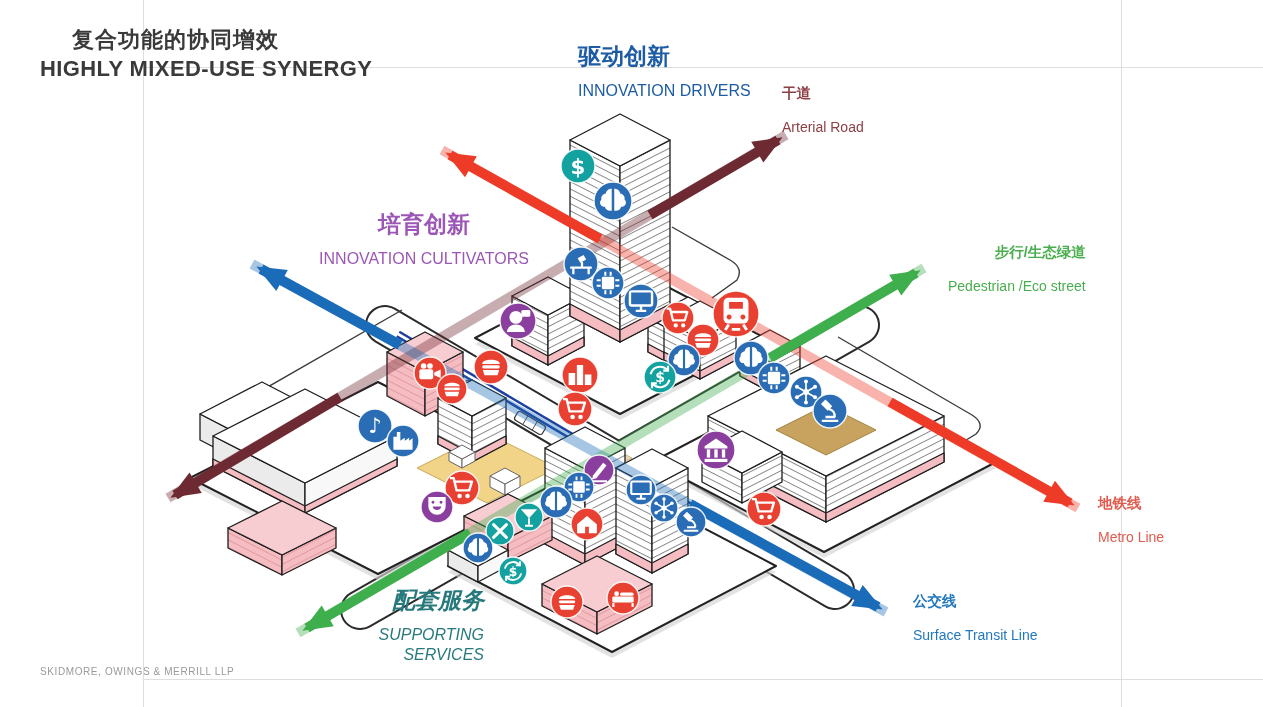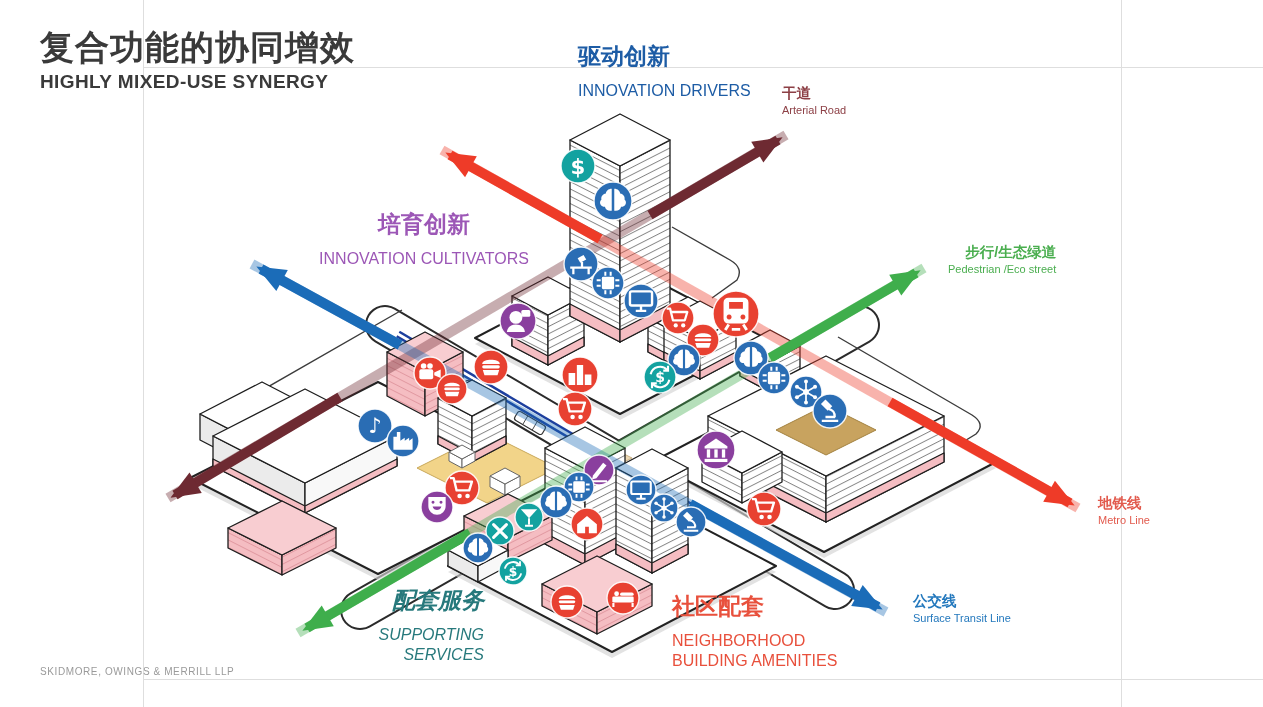--- a/index.html
+++ b/index.html
@@ -5,30 +5,30 @@
   html,body{margin:0;padding:0;background:#ffffff;}
   .stage{position:relative;width:1263px;height:707px;background:#fff;overflow:hidden;
          font-family:"Liberation Sans",sans-serif;}
   .guide{position:absolute;background:var(--guide,#dedede);}
   #guide-left{left:143px;top:0;width:1px;height:707px;}
   #guide-right{left:1121px;top:0;width:1px;height:707px;}
   #guide-top{left:143px;top:67px;height:1px;right:0;width:1120px;}
   #guide-bottom{left:143px;top:679px;height:1px;width:1120px;}
   #scene{position:absolute;left:0;top:0;width:1263px;height:707px;}
   .hdr{position:absolute;left:40px;top:26px;color:var(--title,#3a3a3a);}
-  .title-zh{font-size:34px;font-weight:bold;letter-spacing:1px;line-height:1.25;}
-  .title-en{font-size:19px;font-weight:bold;letter-spacing:.4px;margin-top:2px;}
+  .title-zh{font-size:22px;font-weight:bold;letter-spacing:1px;line-height:1.25;margin-left:32px;}
+  .title-en{font-size:22px;font-weight:bold;letter-spacing:.4px;margin-top:2px;}
   .footer{position:absolute;left:40px;top:666px;font-size:10px;letter-spacing:.6px;
           color:var(--footer,#9a9a9a);}
   .zone-label{position:absolute;line-height:1.12;}
   .zone-zh{font-size:23px;font-weight:bold;display:block;}
   .zone-en{font-size:16px;display:block;white-space:pre-line;margin-top:11px;line-height:1.25;}
   .arrow-label{position:absolute;line-height:1.3;}
   .al-zh{font-size:14.5px;font-weight:bold;display:block;}
-  .al-en{font-size:11px;display:block;}
+  .al-en{font-size:14px;display:block;margin-top:15px;}
   #lbl-drivers{left:578px;top:44px;color:var(--label-drivers,#1d5ca5);}
   #lbl-cultivators{left:303px;width:242px;text-align:center;top:212px;color:var(--label-cultivators,#9c57b6);}
   #lbl-cultural{left:145px;width:202px;text-align:right;top:494px;color:var(--label-cultural,#7191d3);}
   #lbl-supporting{left:302px;width:182px;text-align:right;top:588px;color:var(--label-supporting,#27797c);font-style:italic;}
   #lbl-neighborhood{left:672px;top:594px;color:var(--label-neighborhood,#e8503c);}
   #lbl-arterial{left:782px;top:84px;color:var(--label-arterial,#8d4046);}
   #lbl-pedestrian{left:948px;top:243px;color:var(--label-pedestrian,#4aae4f);text-align:right;}
   #lbl-metro{left:1098px;top:494px;color:var(--label-metro,#e25a4d);}
   #lbl-transit{left:913px;top:592px;color:var(--label-transit,#2378bd);}
 </style>
@@ -515,25 +515,20 @@
   </div>
   <div class="zone-label" id="lbl-cultivators">
     <span class="zone-zh">培育创新</span>
     <span class="zone-en">INNOVATION CULTIVATORS</span>
   </div>
   <div class="zone-label" id="lbl-supporting">
     <span class="zone-zh">配套服务</span>
     <span class="zone-en">SUPPORTING
 SERVICES</span>
   </div>
-  <div class="zone-label" id="lbl-neighborhood">
-    <span class="zone-zh">社区配套</span>
-    <span class="zone-en">NEIGHBORHOOD
-BUILDING AMENITIES</span>
-  </div>
 
   <div class="arrow-label" id="lbl-arterial">
     <span class="al-zh">干道</span>
     <span class="al-en">Arterial Road</span>
   </div>
   <div class="arrow-label" id="lbl-pedestrian">
     <span class="al-zh">步行/生态绿道</span>
     <span class="al-en">Pedestrian /Eco street</span>
   </div>
   <div class="arrow-label" id="lbl-metro">

